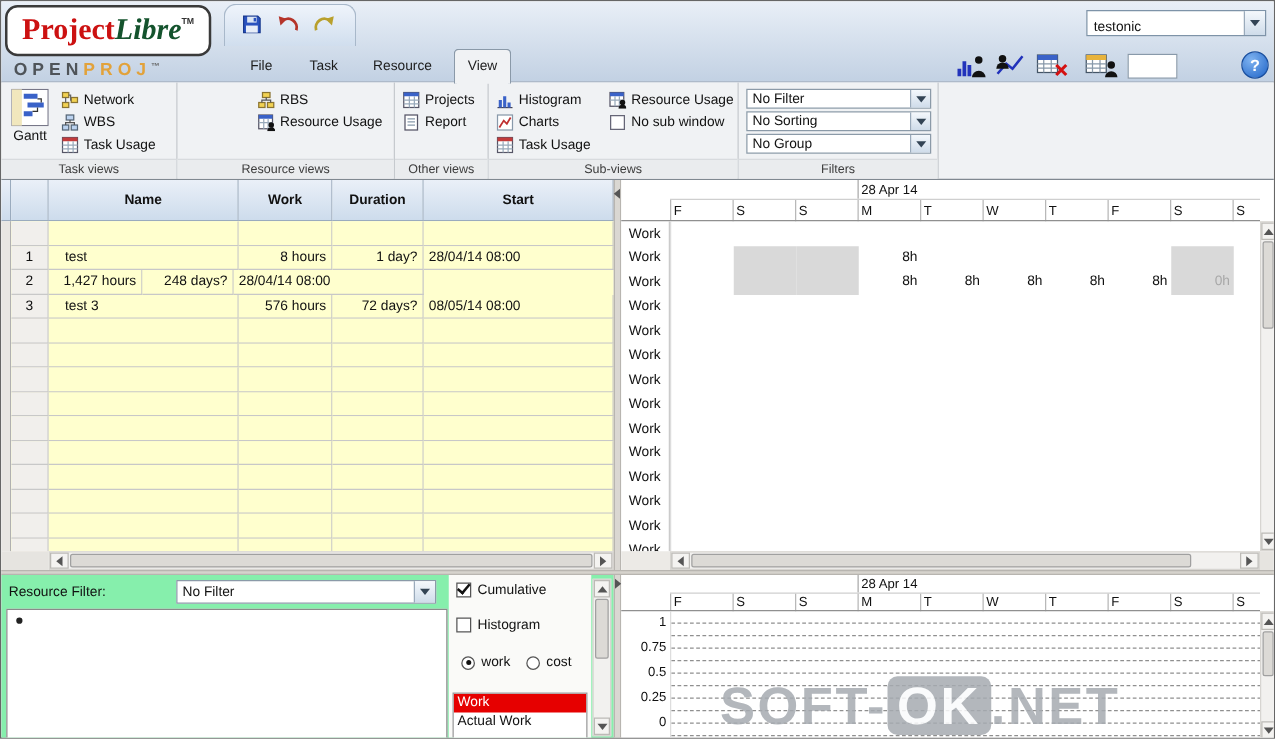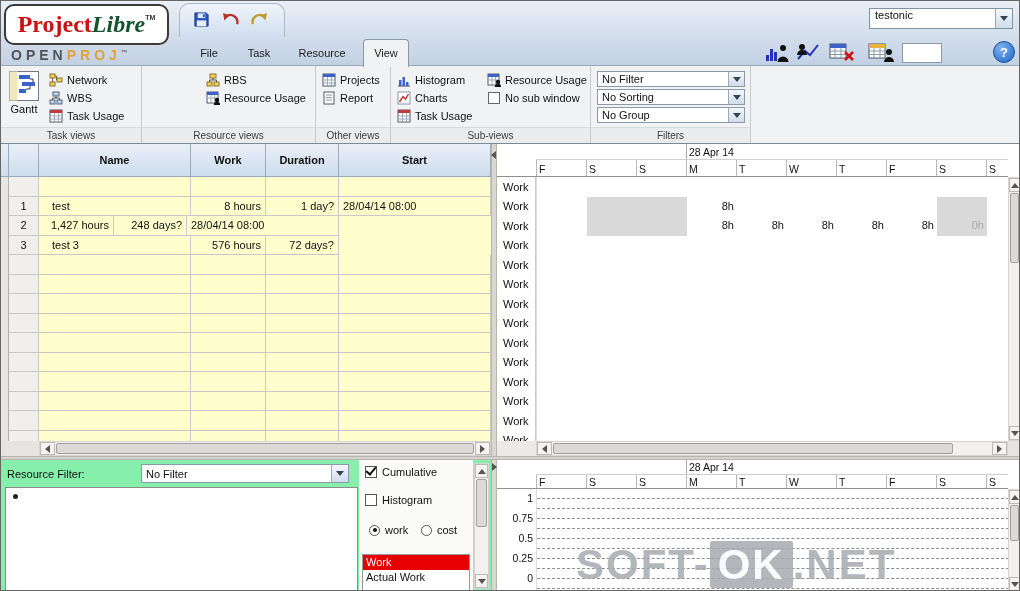--- a/index.html
+++ b/index.html
@@ -19,21 +19,21 @@
   #logo-tm{font-size:7px;color:#333;align-self:flex-start;margin-top:8px;font-family:"Liberation Sans",sans-serif;}
   #openproj{position:absolute;left:10px;top:46px;font-size:14px;font-weight:bold;letter-spacing:4px;}
   #openproj-open{color:#4f5459;}
   #openproj-proj{color:#e2a23a;}
   #openproj-tm{font-size:7px;letter-spacing:0;color:#666;vertical-align:5px;}
   #quickbar{position:absolute;left:178px;top:2px;width:106px;height:34px;
             background:linear-gradient(#eff4fb,#d0deee);border:1px solid #a8b8ca;border-bottom:none;
             border-radius:10px 10px 0 0;display:flex;align-items:center;gap:5px;padding-left:9px;box-sizing:border-box;}
   .qbtn{width:24px;height:22px;display:flex;align-items:center;justify-content:center;}
   #project-select{position:absolute;left:868px;top:7px;width:144px;height:21px;background:#fff;
-                  border:1px solid #7e93a8;display:flex;align-items:flex-start;box-sizing:border-box;}
+                  border:1px solid #7e93a8;display:flex;align-items:flex-end;box-sizing:border-box;}
   #project-select-text{flex:1;padding-left:5px;}
   .dd-btn{width:17px;height:100%;background:linear-gradient(#f4f8fc,#cfdcea);border-left:1px solid #9aaabb;
           display:flex;align-items:center;justify-content:center;box-sizing:border-box;}
   .tri-down{width:0;height:0;border-left:4px solid transparent;border-right:4px solid transparent;border-top:5px solid #334455;}
 
   .tab{position:absolute;top:39px;height:26px;line-height:26px;text-align:center;color:#1c1c1c;z-index:3;}
   #tab-file{left:188px;width:40px;}
   #tab-task{left:238px;width:40px;}
   #tab-resource{left:288px;width:66px;}
   #tab-view{left:362px;width:46px;top:38px;height:28px;line-height:27px;background:#f0f2f4;
@@ -181,21 +181,21 @@
   #chart-body{position:absolute;left:39px;top:29px;width:472px;height:103px;overflow:hidden;border-left:1px solid #ddd;box-sizing:border-box;}
   .dash{position:absolute;left:0;width:472px;height:0;border-top:1px dashed #8f8f8f;}
   #chart-vscroll{left:511px;top:29px;width:13px;height:103px;}
   #chart-vscroll .sbtn{left:0;width:11px;height:14px;}
   #chart-vscroll .up{top:0;} #chart-vscroll .down{bottom:0;}
   #chart-vthumb{left:1px;top:15px;width:9px;height:36px;}
 
   
   #watermark{position:absolute;left:575px;top:540px;z-index:30;font-size:42px;font-weight:bold;
              letter-spacing:2px;color:#a6abb1;opacity:0.85;white-space:nowrap;}
-  #wm-box{background:#a6abb1;color:#fafbfc;border-radius:2px;padding:0 8px;}
+  #wm-box{background:#a6abb1;color:#fafbfc;border-radius:8px;padding:0 8px;}
 </style>
 </head>
 <body>
 
 <div id="root">
 
   <div id="header">
     <div id="logo-box">
       <span id="logo-project">Project</span>
         <span id="logo-libre">Libre</span>
@@ -458,20 +458,21 @@
           <div class="cell c-num">2</div>
           <div class="cell c-work">1,427 hours</div>
           <div class="cell c-dur">248 days?</div>
           <div class="cell c-start">28/04/14 08:00</div>
         </div>
         <div class="grid-row">
           <div class="cell c-num">3</div>
           <div class="cell c-name">test 3</div>
           <div class="cell c-work">576 hours</div>
           <div class="cell c-dur">72 days?</div>
+          <div class="cell c-start">08/05/14 08:00</div>
         </div>
         <div class="grid-row">
           <div class="cell c-num"></div>
           <div class="cell c-name"></div>
           <div class="cell c-work"></div>
           <div class="cell c-dur"></div>
           <div class="cell c-start"></div>
         </div>
         <div class="grid-row">
           <div class="cell c-num"></div>

